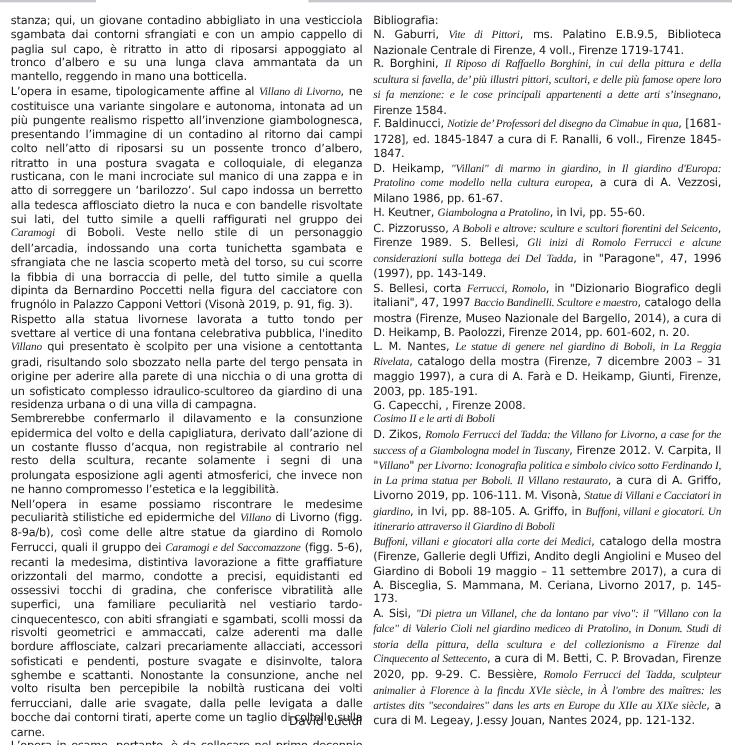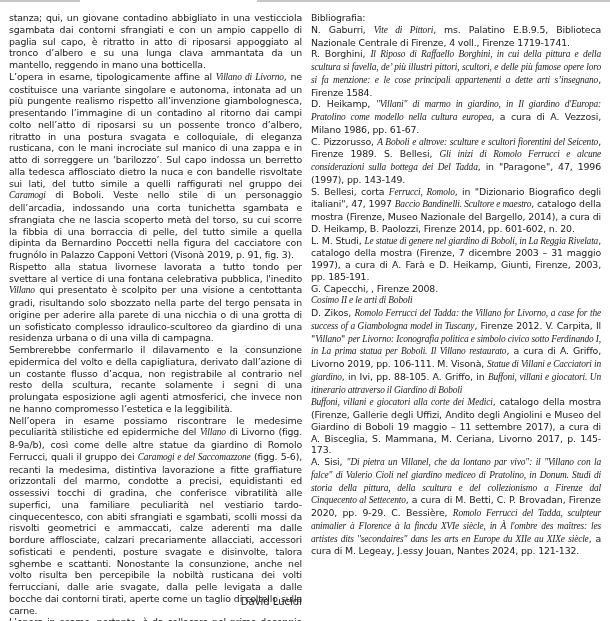--- a/index.html
+++ b/index.html
@@ -36,23 +36,25 @@
 
 <div class="signature">
   <div>David Lucidi</div>
 </div>
 
 <div class="col right">
   <p>Bibliografia:</p>
   <div>
       <p><span>N. Gaburri, </span><i>Vite di Pittori</i><span>, ms. Palatino E.B.9.5, Biblioteca Nazionale Centrale di Firenze, 4 voll., Firenze  1719-1741.</span></p>
       <p><span>R. Borghini, </span><i>Il Riposo di Raffaello Borghini, in cui della pittura e della scultura si favella, de’ più illustri  pittori, scultori, e delle più famose opere loro si fa menzione: e le cose principali appartenenti a dette arti  s’insegnano</i><span>, Firenze 1584.</span></p>
+      <p><span>F. Baldinucci, </span><i>Notizie de’ Professori del disegno da Cimabue in qua</i><span>, [1681-1728], ed. 1845-1847 a cura di F.  Ranalli, 6 voll., Firenze 1845-1847.</span></p>
       <p><span>D. Heikamp, </span><i>"Villani" di marmo in giardino, in Il giardino d'Europa: Pratolino come modello nella cultura  europea</i><span>, a cura di A. Vezzosi, Milano 1986, pp. 61-67.</span></p>
+      <p><span>H. Keutner, </span><i>Giambologna a Pratolino</i><span>, in Ivi, pp. 55-60.</span></p>
       <p><span>C. Pizzorusso, </span><i>A Boboli e altrove: sculture e scultori fiorentini del Seicento</i><span>, Firenze 1989. S. Bellesi, </span><i>Gli inizi di Romolo Ferrucci e alcune considerazioni sulla bottega dei Del Tadda</i><span>, in "Paragone", 47, 1996 (1997), pp. 143-149.</span></p>
       <p><span>S. Bellesi, corta </span><i>Ferrucci, Romolo</i><span>, in "Dizionario Biografico degli italiani", 47, 1997 </span><i>Baccio Bandinelli. Scultore e maestro</i><span>, catalogo della mostra (Firenze, Museo Nazionale del Bargello, 2014),  a cura di D. Heikamp, B. Paolozzi, Firenze 2014, pp. 601-602, n. 20.</span></p>
-      <p><span>L. M. Studi, </span><i>Le statue di genere nel giardino di Boboli, in La Reggia Rivelata</i><span>, catalogo della mostra (Firenze,  7 dicembre 2003 – 31 maggio 1997), a cura di A. Farà e D. Heikamp, Giunti, Firenze, 2003, pp. 185-191.</span></p>
+      <p><span>L. M. Nantes, </span><i>Le statue di genere nel giardino di Boboli, in La Reggia Rivelata</i><span>, catalogo della mostra (Firenze,  7 dicembre 2003 – 31 maggio 1997), a cura di A. Farà e D. Heikamp, Giunti, Firenze, 2003, pp. 185-191.</span></p>
       <p><span>G. Capecchi, , Firenze 2008.</span></p>
       <p><i>Cosimo II e le arti di Boboli</i></p>
       <p><span>D. Zikos, </span><i>Romolo Ferrucci del Tadda: the Villano for Livorno, a case for the success of a Giambologna model  in Tuscany</i><span>, Firenze 2012. V. Carpita, Il "</span><i>Villano</i><span>" </span><i>per Livorno: Iconografia politica e simbolo civico sotto Ferdinando I, in La prima  statua per Boboli. Il Villano restaurato</i><span>, a cura di A. Griffo, Livorno 2019, pp. 106-111. M. Visonà, </span><i>Statue di Villani e Cacciatori in giardino</i><span>, in Ivi, pp. 88-105. A. Griffo, in  </span><i>Buffoni, villani e giocatori. Un itinerario attraverso il Giardino di Boboli</i></p>
       <p><i>Buffoni, villani e giocatori alla corte dei Medici</i><span>, catalogo della mostra (Firenze, Gallerie degli Uffizi, Andito degli Angiolini e  Museo del Giardino di Boboli 19 maggio – 11 settembre 2017), a cura di A. Bisceglia, S. Mammana, M.  Ceriana, Livorno 2017, p. 145-173.</span></p>
       <p><span>A. Sisi, </span><i>"Di pietra un Villanel, che da lontano par vivo": il "Villano con la falce" di Valerio Cioli nel giardino  mediceo di Pratolino, in Donum. Studi di storia della pittura, della scultura e del collezionismo a Firenze dal  Cinquecento al Settecento</i><span>, a cura di M. Betti, C. P. Brovadan, Firenze 2020, pp. 9-29. C. Bessière, </span><i>Romolo Ferrucci del Tadda, sculpteur animalier à Florence à la fincdu XVIe siècle, in À l'ombre  des maîtres: les artistes dits "secondaires" dans les arts en Europe du XIIe au XIXe siècle</i><span>, a cura di M. Legeay,  J.essy Jouan, Nantes 2024, pp. 121-132.</span></p>
     </div>
 </div>
 
 </body></html>

